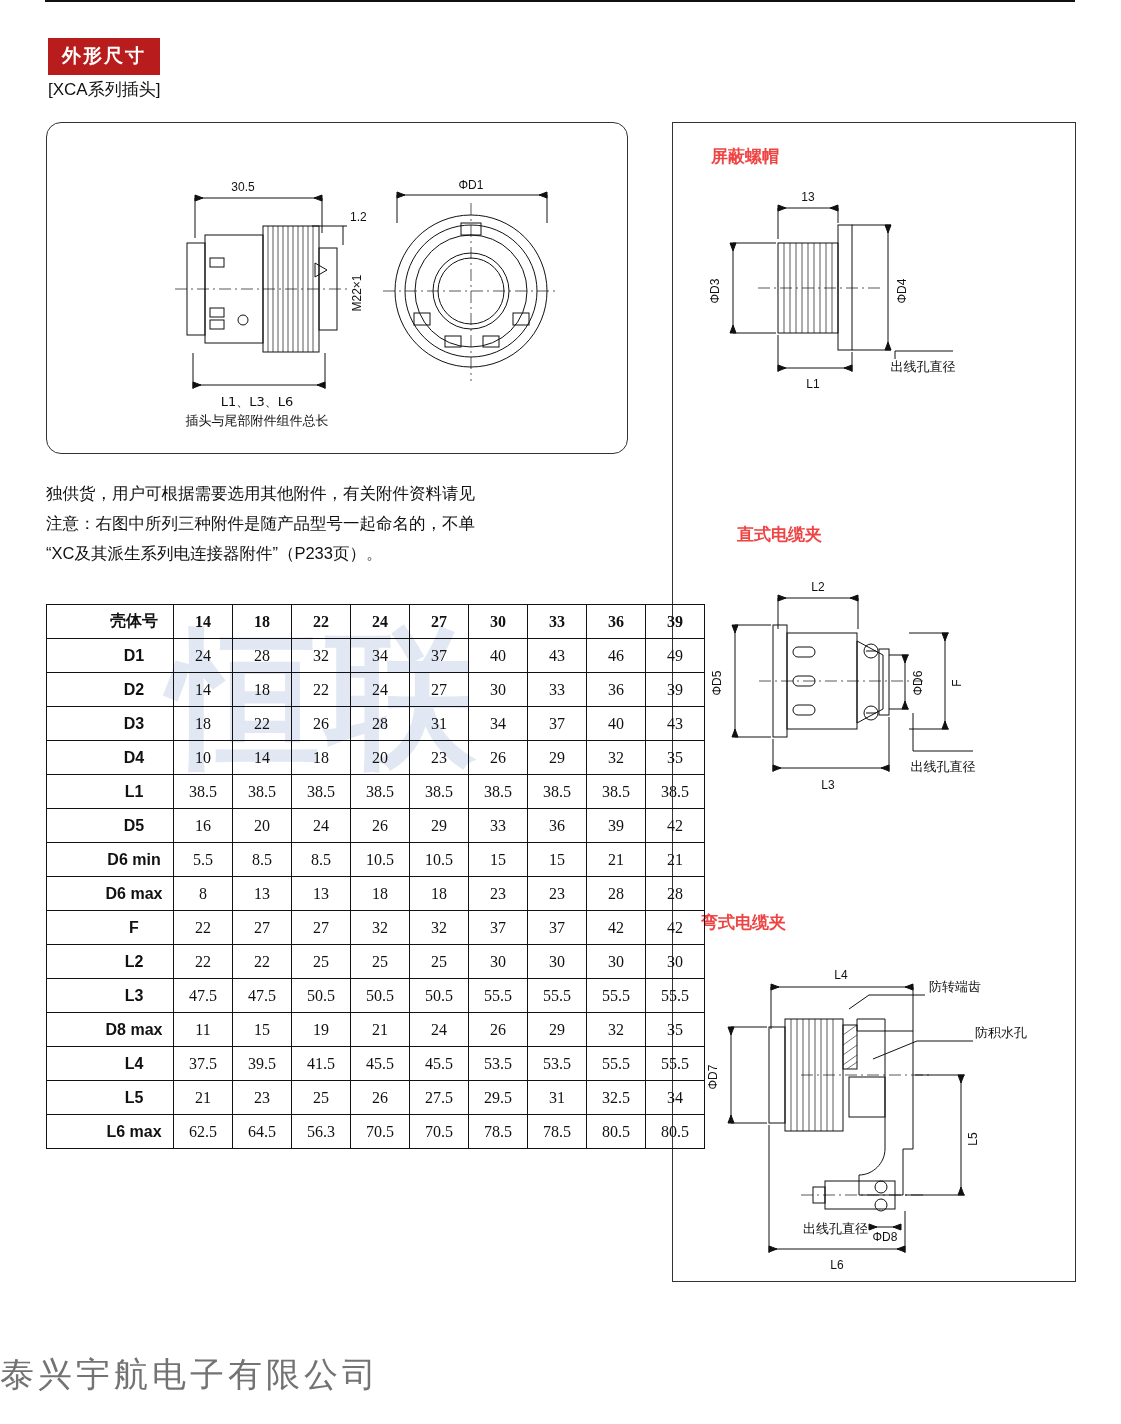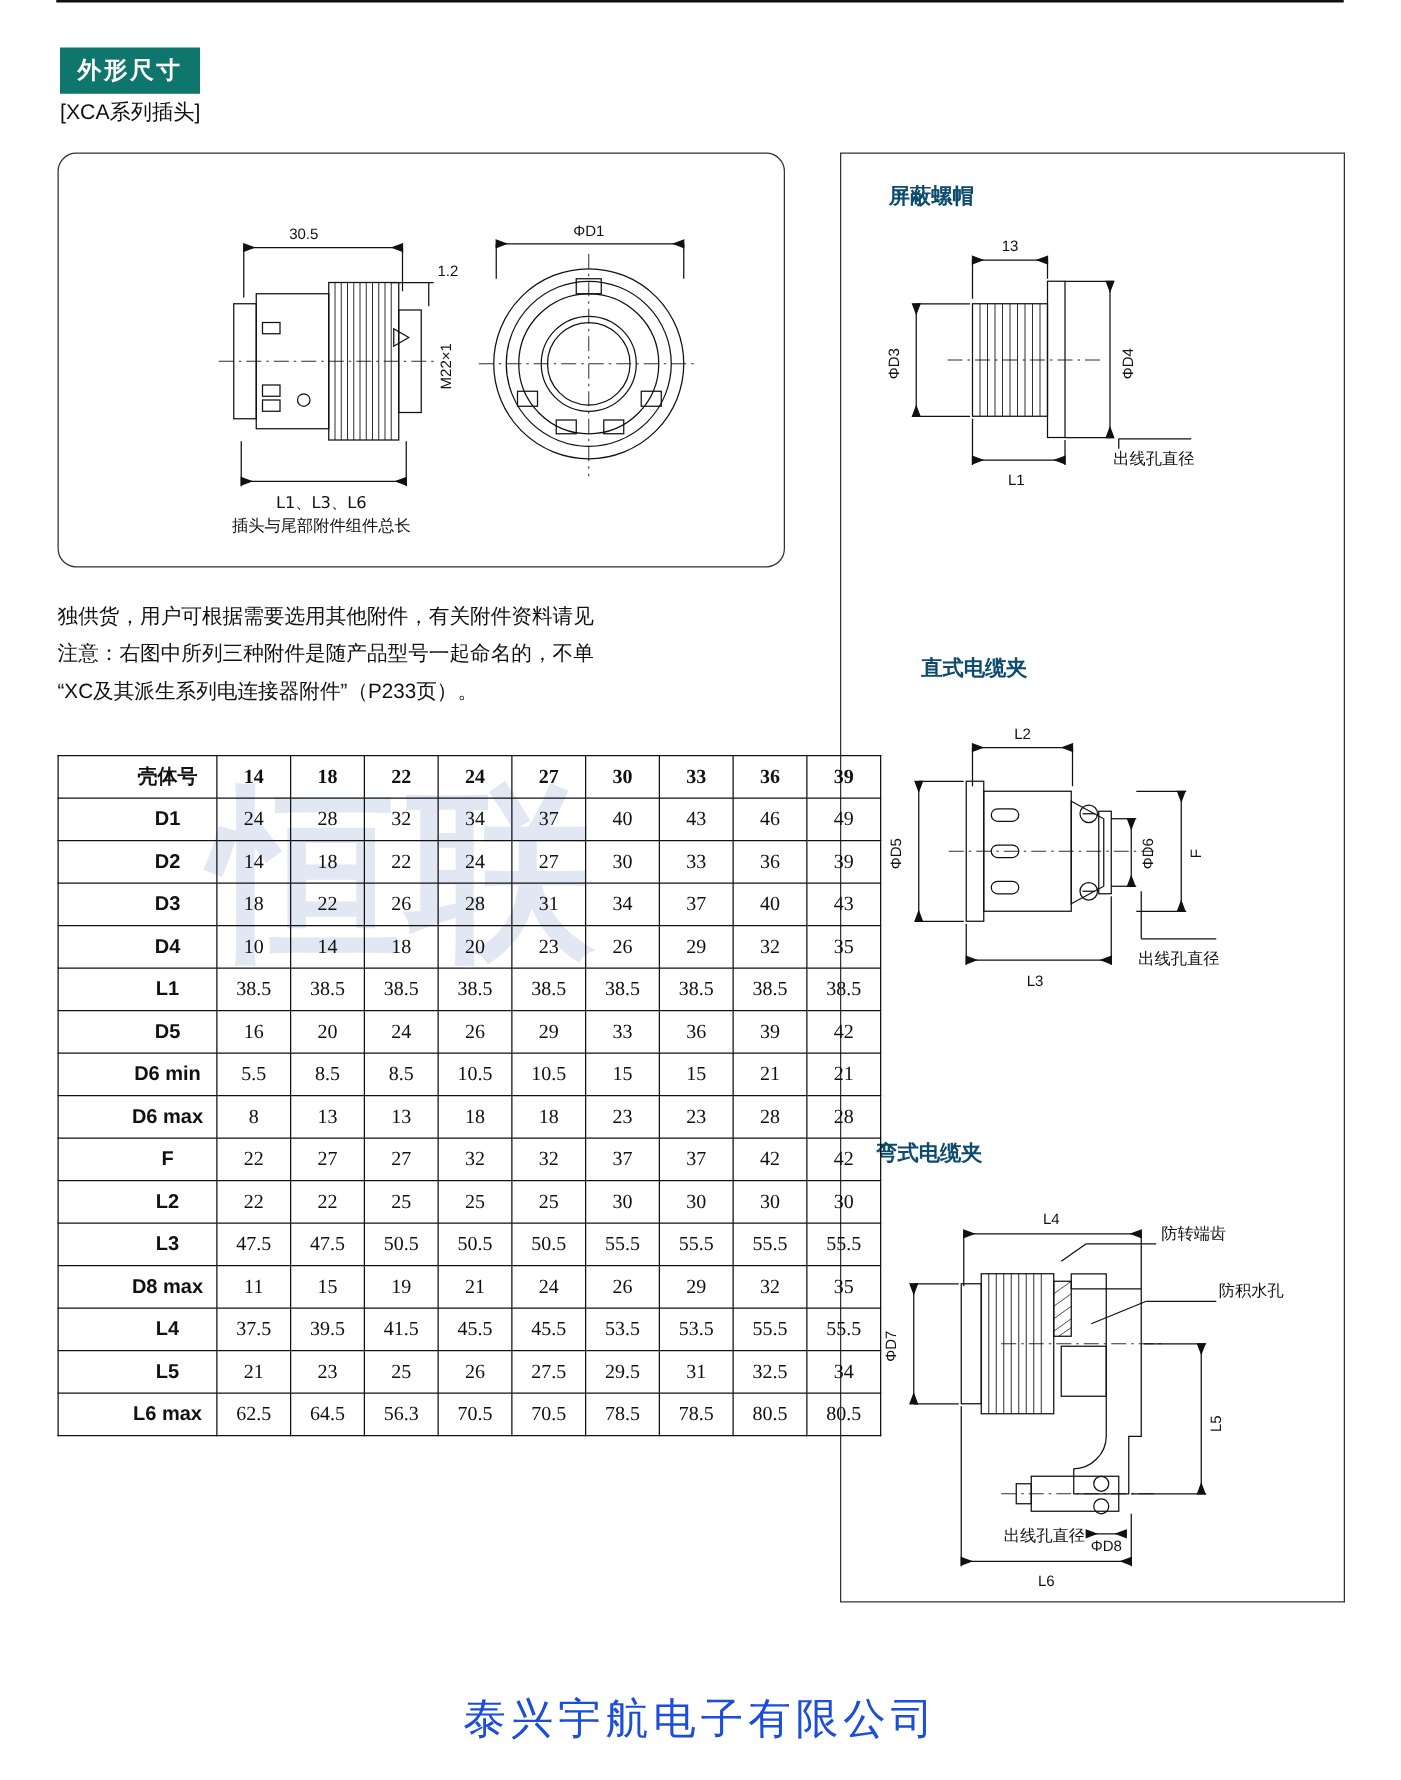--- a/index.html
+++ b/index.html
@@ -9,21 +9,21 @@
     font-family:"Liberation Sans", sans-serif;
     color:#111;
     position:relative;
     overflow:hidden;
   }
   .top-rule{
     position:absolute;left:45px;top:0;width:1030px;height:2px;background:#111;
   }
   .sec-title{
     position:absolute;left:48px;top:38px;
-    background:#0f766e;color:#fff;
+    background:#b91c1c;color:#fff;
     font-weight:bold;font-size:19px;
     padding:5px 14px 6px 14px;
     letter-spacing:2px;
   }
   .sub-title{
     position:absolute;left:48px;top:78px;
     font-size:17px;color:#111;
   }
   
   .box{
@@ -73,30 +73,30 @@
     opacity:.55;
     font-family:"DejaVu Sans", sans-serif;
     letter-spacing:6px;
     pointer-events:none;
     z-index:0;
   }
   table.dim{z-index:2;}
 
   .footer{
     position:absolute;left:0;top:1352px;width:1121px;
-    text-align:center;
+    text-align:left;
     font-size:34px;
     letter-spacing:4px;
-    color:#1d4ed8;
+    color:#737373;
     font-family:"DejaVu Sans", sans-serif;
   }
 
   
   .r-label{
-    position:absolute;font-size:17px;font-weight:bold;color:#0c4a6e;
+    position:absolute;font-size:17px;font-weight:bold;color:#ef4444;
   }
   svg{display:block;}
   .t{font-size:12px;font-family:"Liberation Sans",sans-serif;fill:#111;}
   .tc{font-size:13px;font-family:"DejaVu Sans",sans-serif;fill:#111;}
 </style>
 </head>
 <body>
 
 <div class="top-rule"></div>
 

